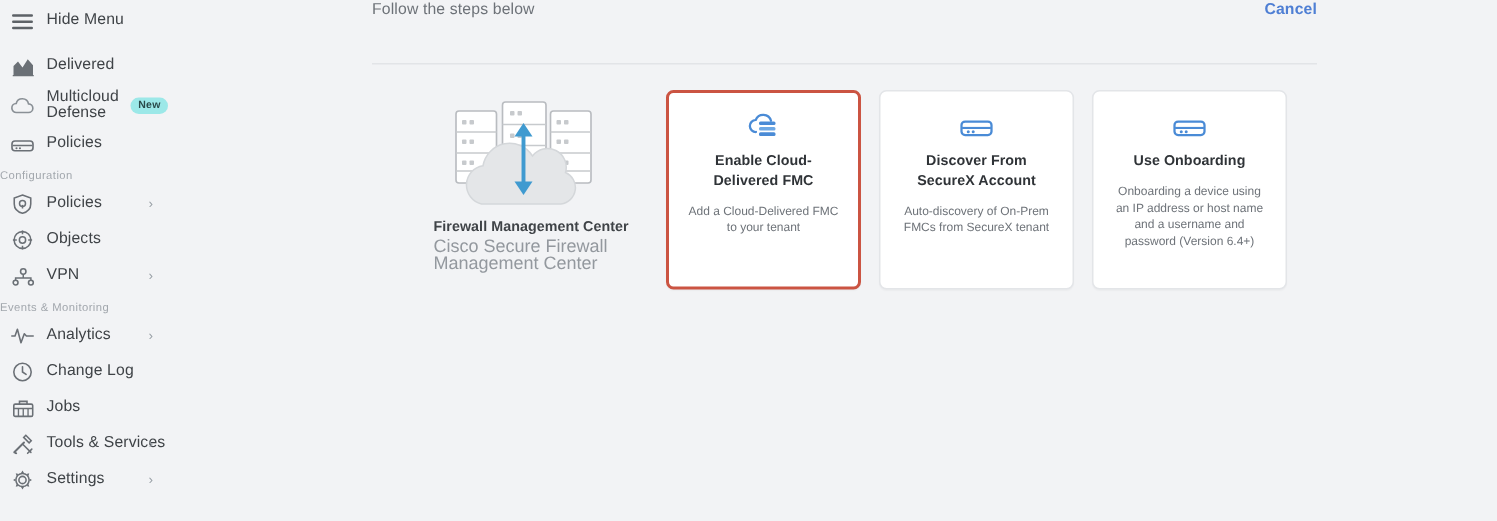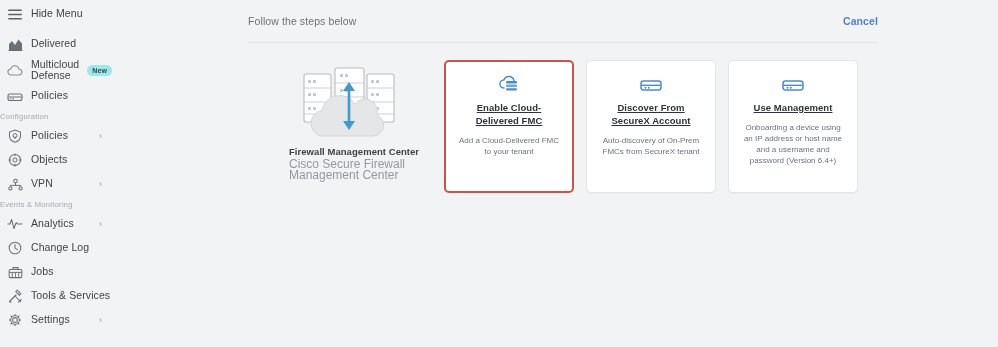--- a/index.html
+++ b/index.html
@@ -94,21 +94,20 @@
     position: relative;
     height: 347px;
   }
   .topbar {
     position: absolute;
     left: 128px;
     right: 120px;
     top: 0;
     height: 43px;
     display: flex;
-    align-items: center;
     justify-content: space-between;
     border-bottom: 1px solid #e2e4e7;
   }
   .topbar-title {
     font-size: 10.5px;
     color: #6d7278;
     letter-spacing: .1px;
   }
   .cancel-link {
     font-size: 10.5px;
@@ -182,21 +181,20 @@
     justify-content: center;
     color: #4a8bd6;
     margin-bottom: 7px;
   }
   .card-title {
     font-size: 9.5px;
     font-weight: 700;
     color: #2f3337;
     line-height: 12.5px;
     letter-spacing: .05px;
-    text-decoration: underline;
   }
   .card-desc {
     font-size: 8px;
     color: #6e7379;
     line-height: 11px;
     margin-top: 8px;
   }
   .card-3 .card-desc { margin-top: 7px; }
 </style>
 </head>
@@ -449,20 +447,20 @@
 
         <div class="card card-3">
           <div class="card-icon">
             <svg width="22" height="14" viewBox="0 0 22 14">
               <rect x="1" y="3" width="20" height="9" rx="2.4" fill="none" stroke="#4a8bd6" stroke-width="1.5"></rect>
               <line x1="1.4" y1="7.3" x2="20.6" y2="7.3" stroke="#4a8bd6" stroke-width="1.4"></line>
               <circle cx="5.5" cy="9.8" r="1" fill="#4a8bd6"></circle>
               <circle cx="8.8" cy="9.8" r="1" fill="#4a8bd6"></circle>
             </svg>
           </div>
-          <div class="card-title">Use Management</div>
+          <div class="card-title">Use Onboarding</div>
           <div class="card-desc">Onboarding a device using an IP address or host name and a username and password (Version 6.4+)</div>
         </div>
 
       </div>
     </div>
   </main>
 </div>
 
 </body></html>

